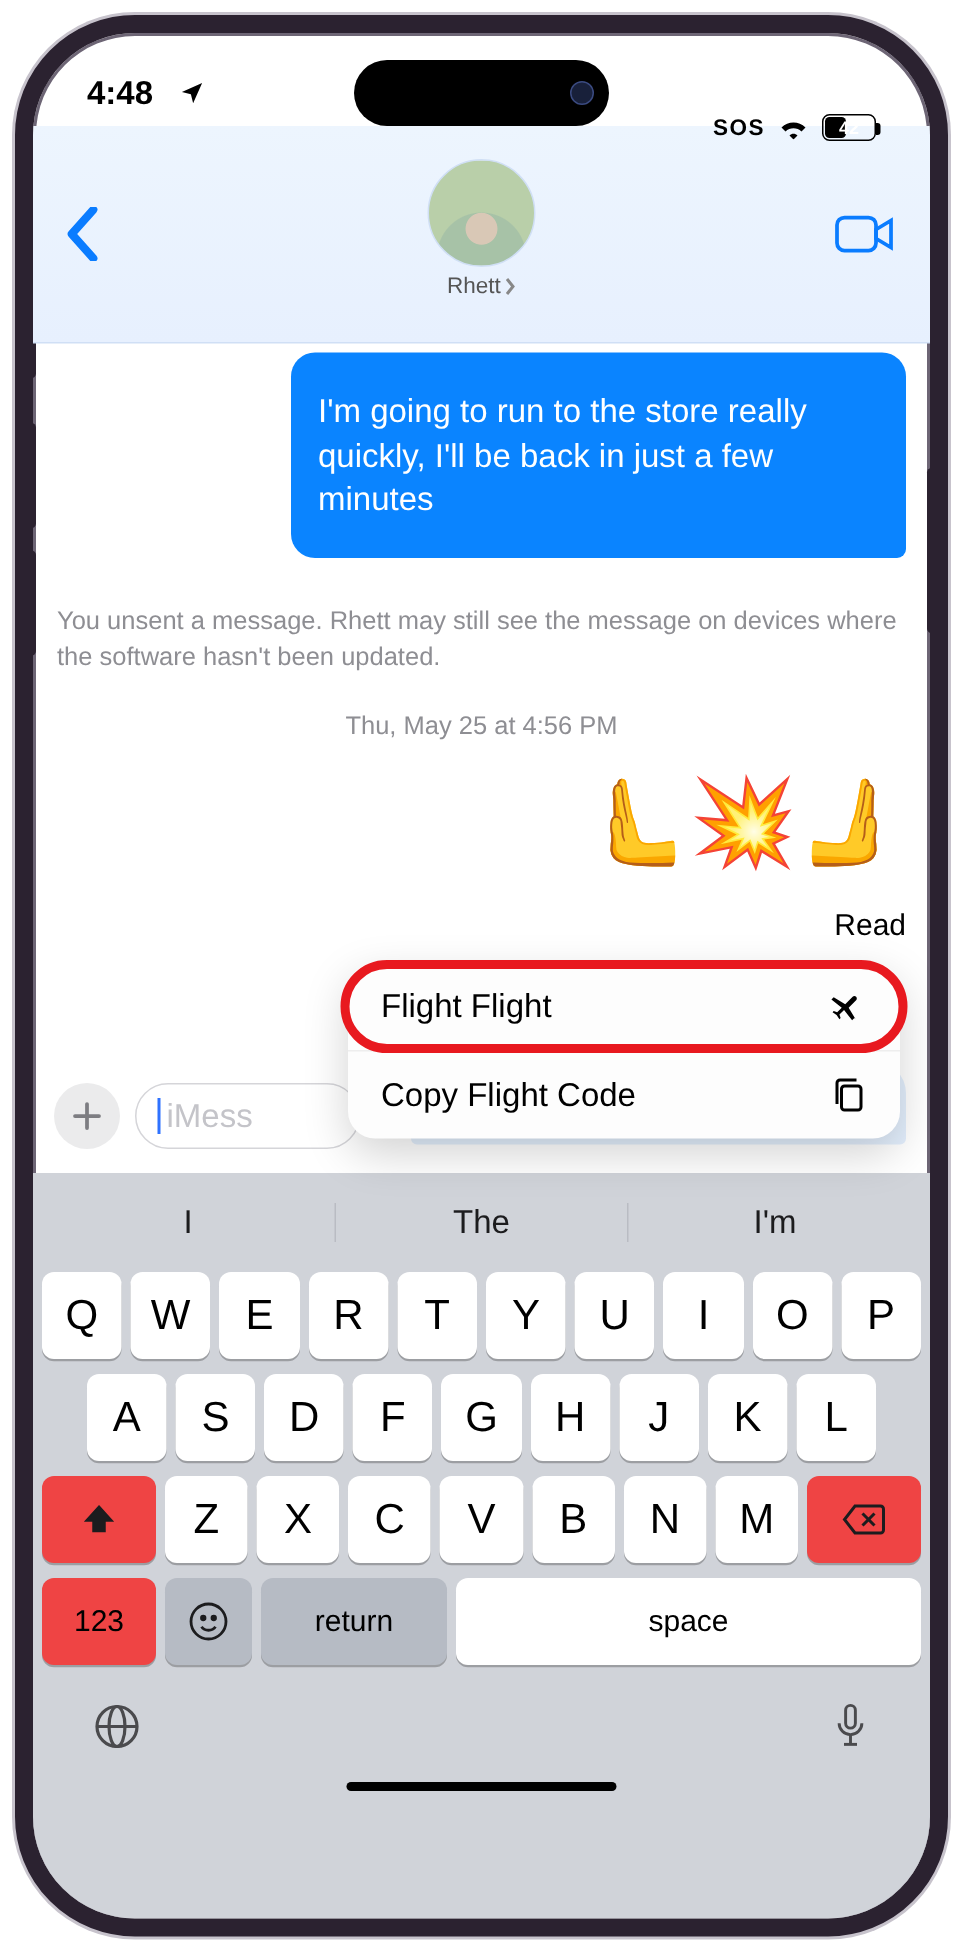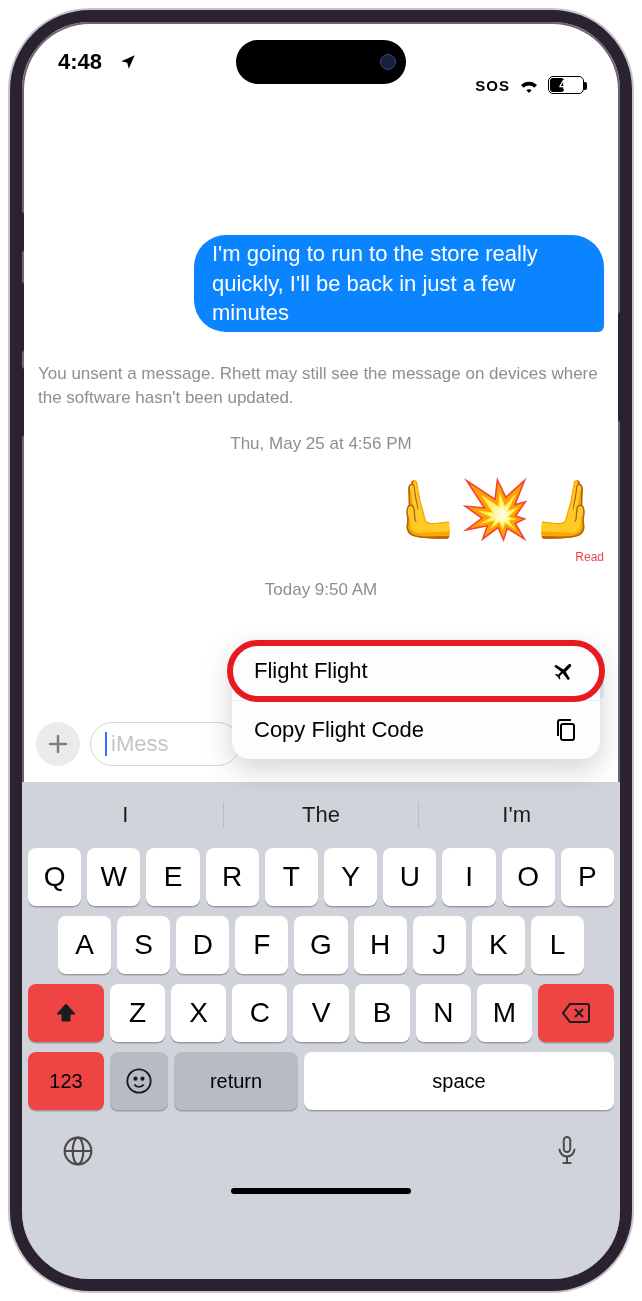--- a/index.html
+++ b/index.html
@@ -74,39 +74,39 @@
   }
   .contact-line{display:flex;align-items:center;gap:2px;font-size:15px;color:#555;}
   .conversation{
     position:absolute; top:207px; left:0; right:0; bottom:520px;
     padding:12px 16px 0 16px;
     display:flex; flex-direction:column; gap:6px;
   }
   .bubble-sent{
     align-self:flex-end;
     background:#0a84ff; color:#fff;
-    border-radius:32px; border-bottom-right-radius:6px;
-    padding:4px 18px;
+    border-radius:16px; border-bottom-right-radius:6px;
+    padding:24px 18px;
     max-width:410px;
     font-size:22px; line-height:1.35;
     position:relative; top:-6px;
   }
   .system-msg{
     color:#8e8e93; font-size:17px; line-height:1.4;
     margin:18px 0 8px 0;
   }
   .timestamp{
     text-align:center; color:#8e8e93; font-size:17px; margin:10px 0 14px 0;
   }
   .emoji-row{
     align-self:flex-end; font-size:58px; line-height:1; margin-top:6px;
   }
   .flip{display:inline-block; transform:scaleX(-1);}
   .read{
-    align-self:flex-end; color:#ef4444; font-size:12px; margin-top:6px;
+    align-self:flex-end; color:#000000; font-size:20px; margin-top:22px;
   }
   .flight-chip{
     align-self:flex-end;
     margin-top:22px;
     background:#e3effd;
     color:#8e8e93;
     font-size:19px;
     padding:6px 16px 28px 16px;
     border-radius:22px; border-bottom-left-radius:4px; border-bottom-right-radius:4px;
     min-width:330px;
@@ -229,20 +229,42 @@
           <path d="M12 18l-3-3c1.7-1.7 4.3-1.7 6 0l-3 3zm-6-6l-3-3c5-5 13-5 18 0l-3 3c-3.3-3.3-8.7-3.3-12 0z"></path>
         </svg>
       <div style="position:relative;width:36px;height:18px;border:1.5px solid #000;border-radius:5px;">
         <div style="position:absolute;right:-4px;top:5px;width:3px;height:8px;background:#000;border-radius:0 2px 2px 0;"></div>
         <div style="position:absolute;left:1px;top:1px;bottom:1px;width:42%;background:#000;border-radius:3px;"></div>
         <div style="position:absolute;inset:0;display:flex;align-items:center;justify-content:center;font-size:12px;font-weight:700;color:#fff;">42</div>
       </div>
     </div>
   </div>
 
+  <div class="nav">
+    <div>
+      <svg width="22" height="36" viewBox="0 0 12 20" fill="none" stroke="#0a7cff" stroke-width="3" stroke-linecap="round" stroke-linejoin="round">
+          <polyline points="10,1 2,10 10,19"></polyline>
+        </svg>
+    </div>
+    <div class="center">
+      <div class="avatar"></div>
+      <div class="contact-line">
+        <span>Rhett</span>
+        <svg width="8" height="12" viewBox="0 0 8 12" fill="none" stroke="#888" stroke-width="2">
+            <polyline points="2,1 6,6 2,11"></polyline>
+          </svg>
+      </div>
+    </div>
+    <div>
+      <svg width="42" height="30" viewBox="0 0 42 30" fill="none" stroke="#0a7cff" stroke-width="2.5">
+          <rect x="2" y="4" width="26" height="22" rx="5"></rect>
+          <path d="M28 12l10-6v18l-10-6z"></path>
+        </svg>
+    </div>
+  </div>
 
   <div class="conversation">
     <div class="bubble-sent">I'm going to run to the store really quickly, I'll be back in just a few minutes</div>
     <div class="system-msg">You unsent a message. Rhett may still see the message on devices where the software hasn't been updated.</div>
     <div class="timestamp">Thu, May 25 at 4:56 PM</div>
     <div class="emoji-row">🫷💥<span class="flip">🫷</span></div>
     <div class="read">Read</div>
     <div class="timestamp">Today 9:50 AM</div>
     <div class="flight-chip">
       <span>UA6267</span>

